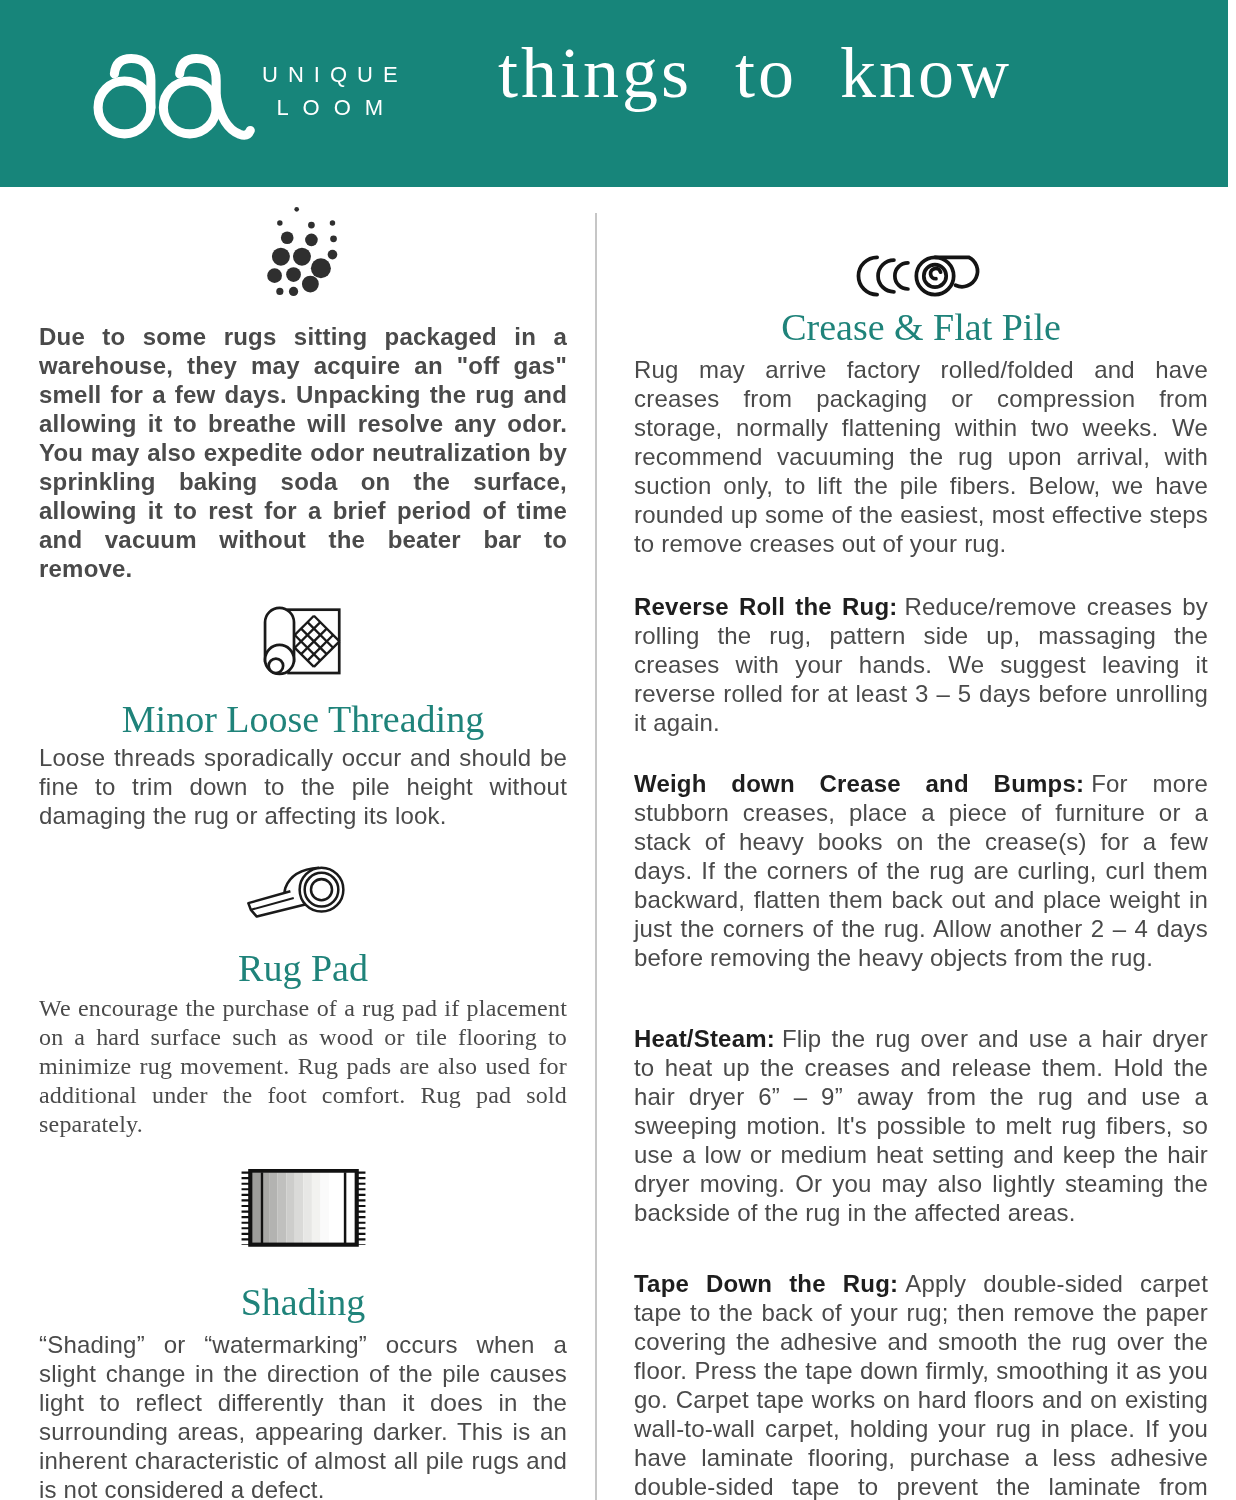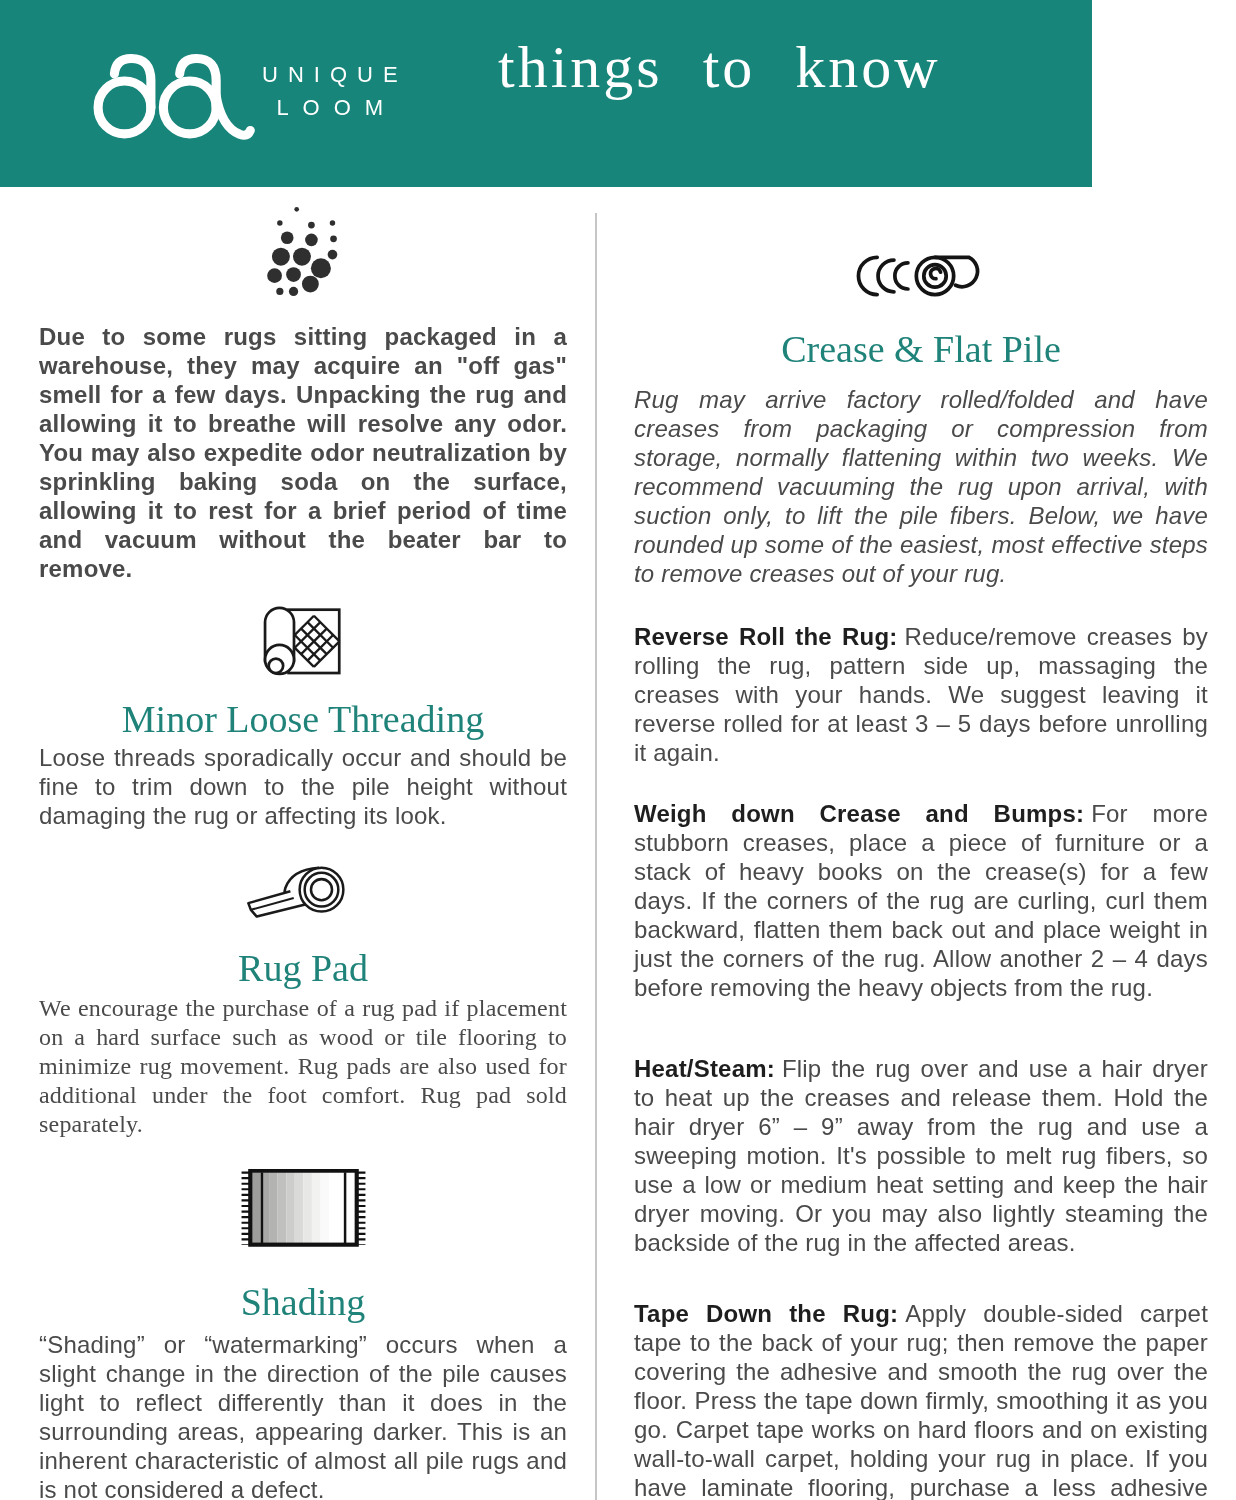--- a/index.html
+++ b/index.html
@@ -10,34 +10,34 @@
     --icon-ink:#1a1a1a;
     --divider:#c6c6c6;
   }
   *{box-sizing:border-box;}
   html,body{margin:0;padding:0;}
   body{
     width:1236px;height:1500px;position:relative;overflow:hidden;background:#ffffff;
     font-family:"Liberation Sans","DejaVu Sans",sans-serif;
   }
   .header{
-    position:absolute;left:0;top:0;width:1092px;height:187px;
+    position:absolute;left:0;top:0;width:1228px;height:187px;
     background:var(--header-bg);
   }
   .logo-wrap{position:absolute;left:88px;top:46px;}
   .brand{
     position:absolute;left:262px;top:64px;color:#ffffff;text-align:center;
     font-size:22px;line-height:1;
   }
   .brand .l1{letter-spacing:10px;}
   .brand .l2{letter-spacing:14px;margin-top:11px;margin-left:4px;}
   .header-title{
     position:absolute;left:498px;top:34px;margin:0;color:#ffffff;
     font-family:"Liberation Serif","DejaVu Serif",serif;font-weight:normal;
-    font-size:60px;line-height:1.1;letter-spacing:3px;word-spacing:22px;white-space:nowrap;
+    font-size:72px;line-height:1.1;letter-spacing:3px;word-spacing:22px;white-space:nowrap;
   }
   .divider{
     position:absolute;left:595px;top:213px;width:2px;height:1287px;background:var(--divider);
   }
   .col{position:absolute;top:187px;}
   .col-left{left:39px;width:528px;}
   .col-right{left:634px;width:574px;}
   .icon-row{display:flex;justify-content:center;align-items:flex-end;margin:0;}
   .section-title{
     font-family:"Liberation Serif","DejaVu Serif",serif;font-weight:normal;
@@ -56,22 +56,22 @@
   #sec-threading .section-title{margin-top:14px;text-align:center;}
   #sec-threading .body-text{margin-top:2px;}
   #sec-rugpad .icon-row{margin-top:26px;}
   #sec-rugpad .section-title{margin-top:16px;}
   #sec-rugpad .body-text{margin-top:4px;font-family:Liberation Serif, serif;}
   #sec-shading .icon-row{margin-top:30px;}
   #sec-shading .section-title{margin-top:32px;}
   #sec-shading .body-text{margin-top:6px;}
   
   .col-right .icon-row{margin-top:58px;}
-  .col-right .section-title{margin-top:22px;}
-  .col-right .intro{margin-top:14px;font-style:italic;}
+  .col-right .section-title{}
+  .col-right .intro{margin-top:6px;}
   .tip-1{margin-top:34px;}
   .tip-2{margin-top:32px;}
   .tip-3{margin-top:52px;}
   .tip-4{margin-top:42px;}
   svg{display:block;}
 </style>
 </head>
 <body>
 
 <div class="header">

